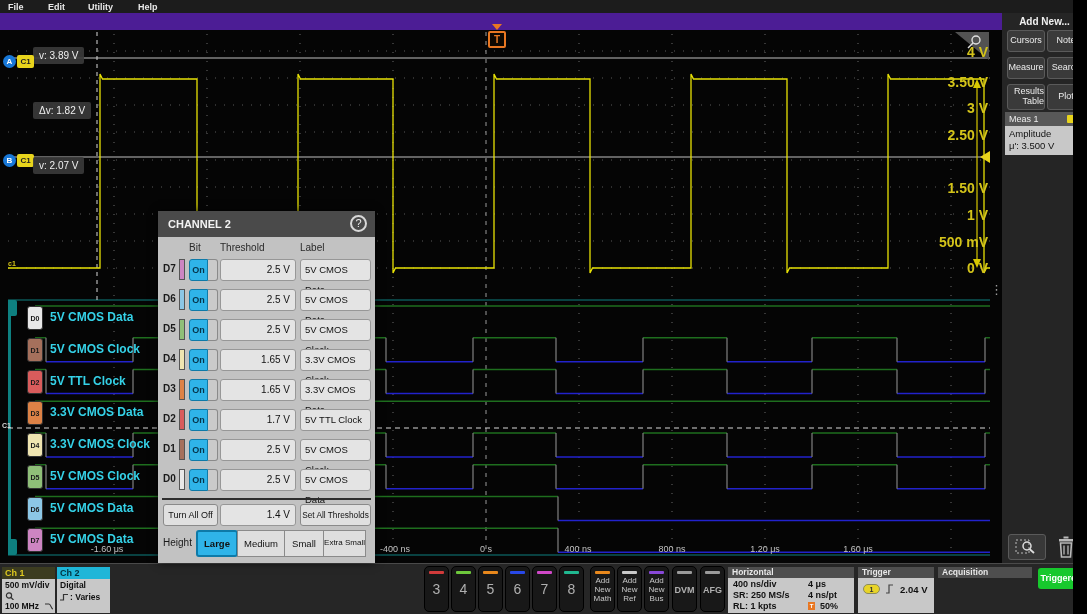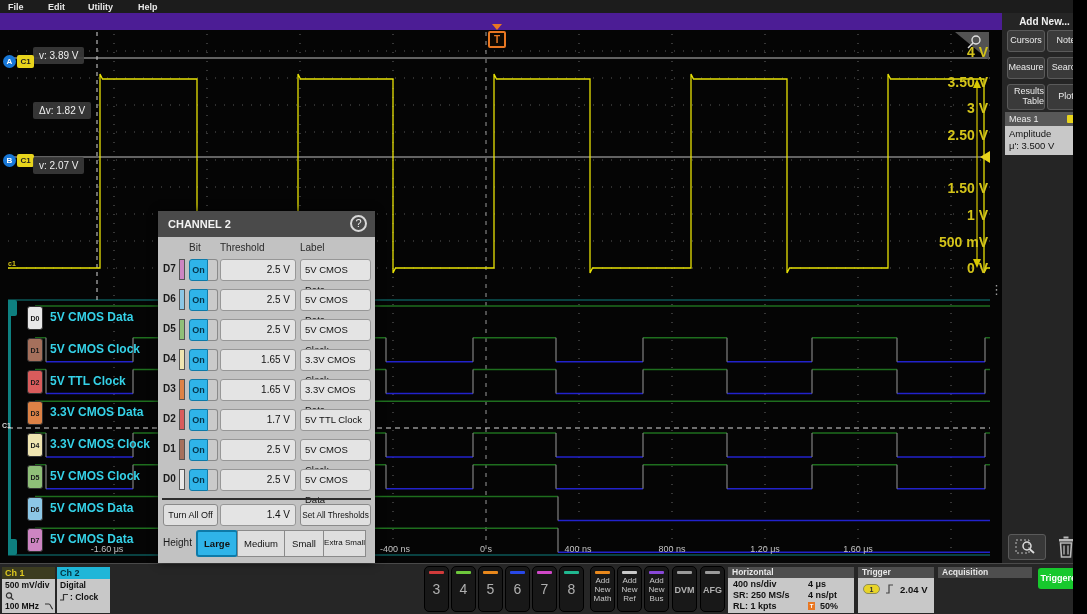--- a/index.html
+++ b/index.html
@@ -458,21 +458,21 @@
       </div>
     </div>
 
     <div class="chcard" style="left:57px">
       <div class="chhead" style="background:#1fb6d8;color:#00323f">Ch 2</div>
       <div class="chbody">
         <div>Digital</div>
         <svg width="9" height="9" style="position:absolute;left:3px;top:14px">
           <path d="M0 7 H3.5 V1.5 H8" fill="none" stroke="#333" stroke-width="1.2"></path>
         </svg>
-        <div style="position:absolute;left:13px;top:13px">: Clock</div>
+        <div style="position:absolute;left:13px;top:13px">: Varies</div>
       </div>
     </div>
 
     <div id="num-buttons">
         <div class="numbtn" style="left: 424px;">
           <div class="stripe" style="background: rgb(208, 58, 58);"></div>
           <div class="nlab">3</div>
         </div>
         <div class="numbtn" style="left: 451px;">
           <div class="stripe" style="background: rgb(110, 200, 60);"></div>

